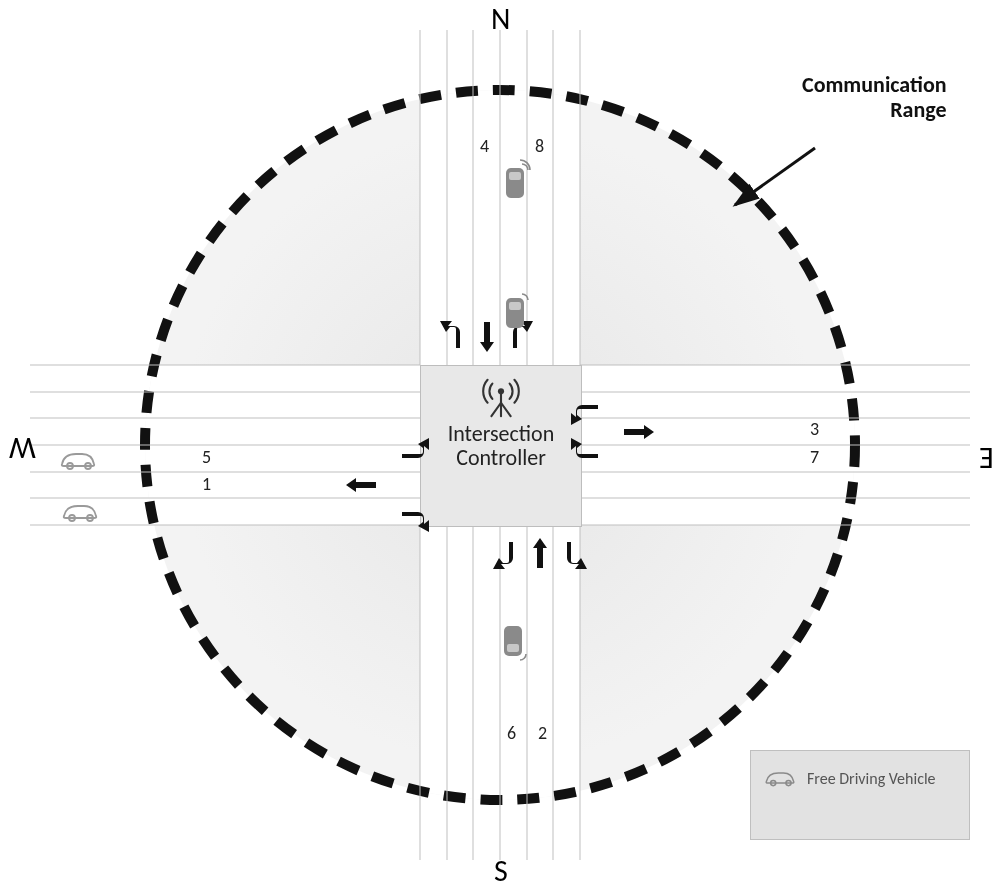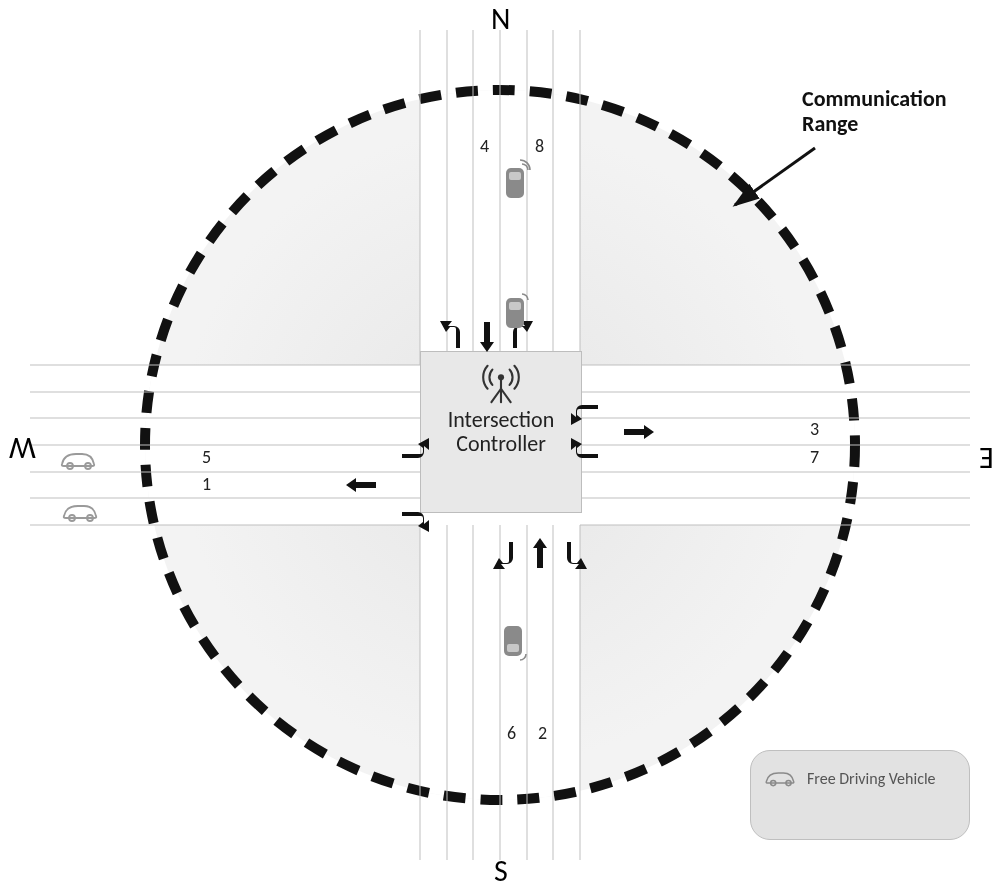--- a/index.html
+++ b/index.html
@@ -55,21 +55,21 @@
     color: #111;
     line-height: 1.15;
     text-align: left;
   }
   .legend-box {
     position: absolute;
     width: 220px;
     height: 90px;
     background: #e2e2e2;
     border: 1px solid #bfbfbf;
-    border-radius: 20px;
+    border-radius: 0;
     padding: 10px 12px;
     box-sizing: border-box;
   }
   .legend-row {
     display: flex;
     align-items: center;
     gap: 10px;
     margin: 6px 0;
     font-size: 16px;
     color: #555;
@@ -134,21 +134,21 @@
       <line x1="580" y1="365" x2="970" y2="365"></line>
       <line x1="580" y1="392" x2="970" y2="392"></line>
       <line x1="580" y1="418" x2="970" y2="418"></line>
       <line x1="580" y1="445" x2="970" y2="445"></line>
       <line x1="580" y1="472" x2="970" y2="472"></line>
       <line x1="580" y1="498" x2="970" y2="498"></line>
       <line x1="580" y1="525" x2="970" y2="525"></line>
     </g>
   </svg>
 
-  <div class="center-box" style="left:420px; top:351px; width:160px; height:160px;">
+  <div class="center-box" style="left:420px; top:365px; width:160px; height:160px;">
     <svg class="antenna" width="46" height="46" viewBox="0 0 48 48">
       <g fill="none" stroke="#333" stroke-width="2.2" stroke-linecap="round">
         <circle cx="24" cy="18" r="3.2" fill="#333" stroke="none"></circle>
         <path d="M24 21 L24 44"></path>
         <path d="M24 30 L14 44"></path>
         <path d="M24 30 L34 44"></path>
         <path d="M15 10 A12 12 0 0 0 15 26"></path>
         <path d="M33 10 A12 12 0 0 1 33 26"></path>
         <path d="M10 6  A18 18 0 0 0 10 30"></path>
         <path d="M38 6  A18 18 0 0 1 38 30"></path>
@@ -254,21 +254,21 @@
   <div class="num-label" style="left:507px; top:722px;">6</div>
   <div class="num-label" style="left:538px; top:722px;">2</div>
   <div class="num-label" style="left:202px; top:446px;">5</div>
   <div class="num-label" style="left:202px; top:473px;">1</div>
 
   <div class="compass" style="left:491px; top:0px;">N</div>
   <div class="compass" style="left:494px; top:852px;">S</div>
   <div class="compass compass-vert" style="left:968px; top:440px; transform: rotate(180deg);">E</div>
   <div class="compass compass-vert" style="left:4px; top:430px; transform: rotate(180deg);">W</div>
 
-  <div class="comm-label" style="left:802px; top:86px;">
+  <div class="comm-label" style="left:802px; top:72px;text-align:right;">
     <span>Communication</span><br>
     <span>Range</span>
   </div>
   <svg class="arrow-label" style="left:720px; top:140px;" width="110" height="80" viewBox="0 0 110 80">
     <defs>
       <marker id="ah" markerWidth="10" markerHeight="10" refX="8" refY="3" orient="auto">
         <path d="M0 0 L9 3 L0 6 z" fill="#111"></path>
       </marker>
     </defs>
     <line x1="95" y1="8" x2="15" y2="65" stroke="#111" stroke-width="3" marker-end="url(#ah)"></line>

